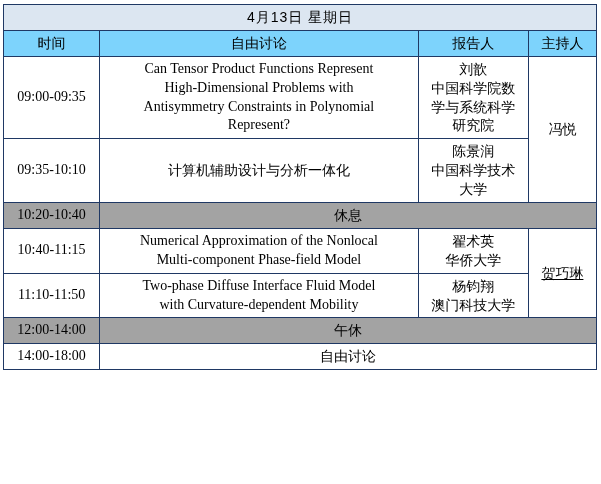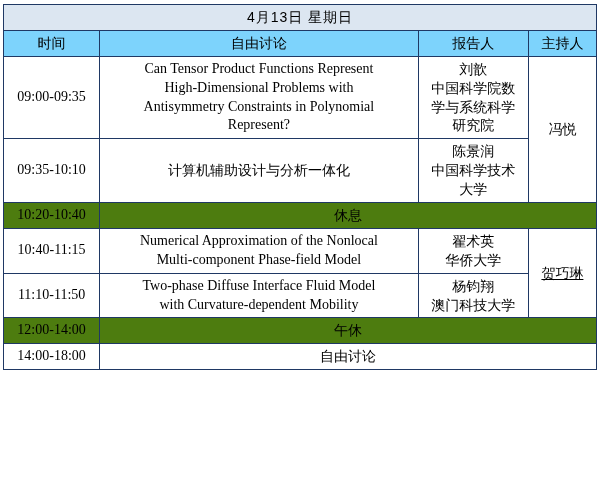--- a/index.html
+++ b/index.html
@@ -84,21 +84,21 @@
   .chair-underline {
     text-decoration: underline;
   }
   .break-cell {
     font-family: "Liberation Sans", sans-serif;
     font-size: 15px;
     padding: 7px 4px;
     margin-top: 47px;
   }
   .row-break td {
-    background: #4d7c0f;
+    background: #a3a3a3;
   }
   .free-cell {
     font-family: "Liberation Sans", sans-serif;
     font-size: 15px;
     padding: 10px 4px;
   }
   .nowrap-lines span {
     display: block;
   }
 </style>

